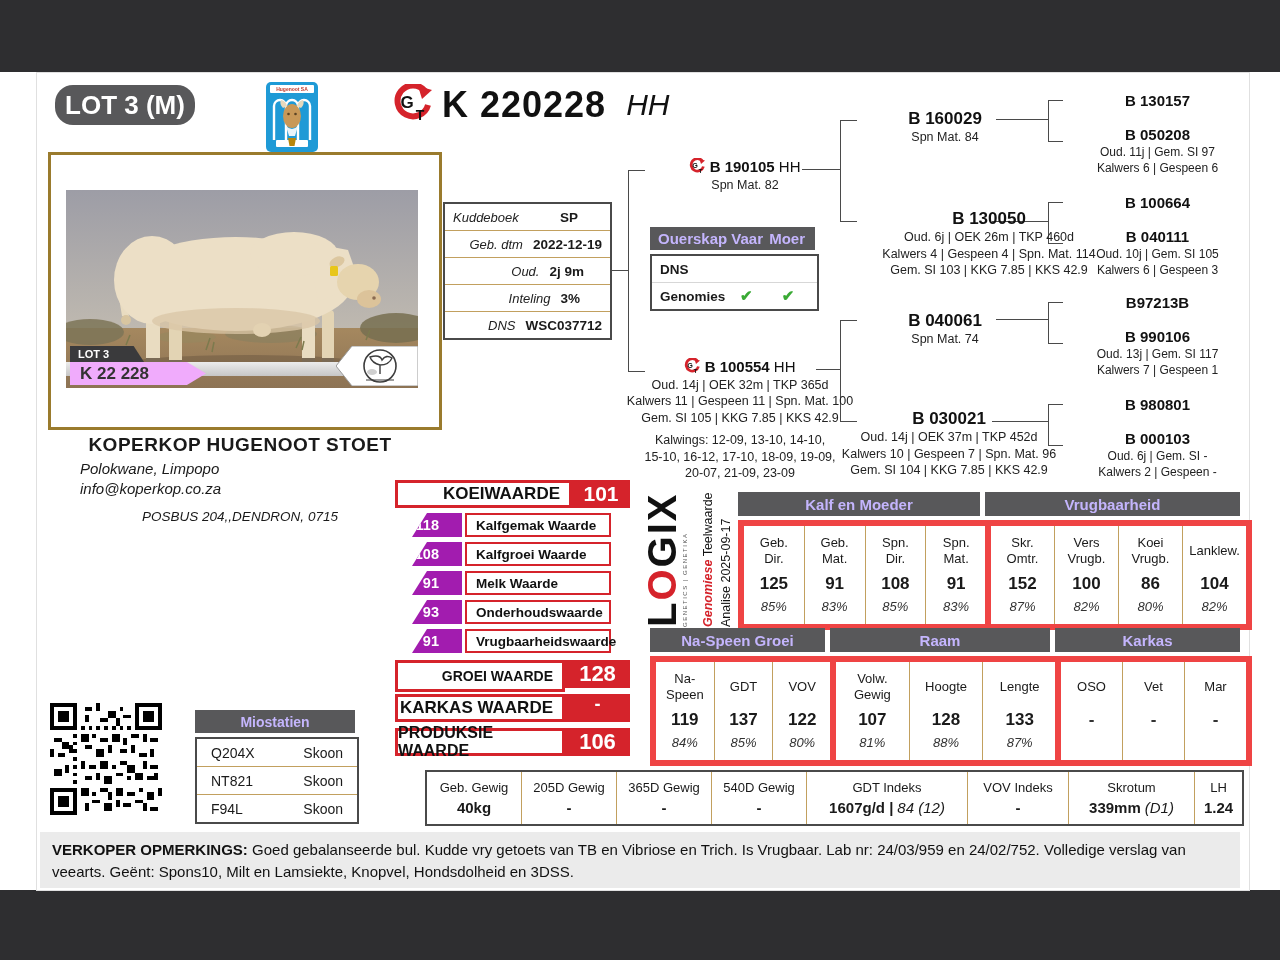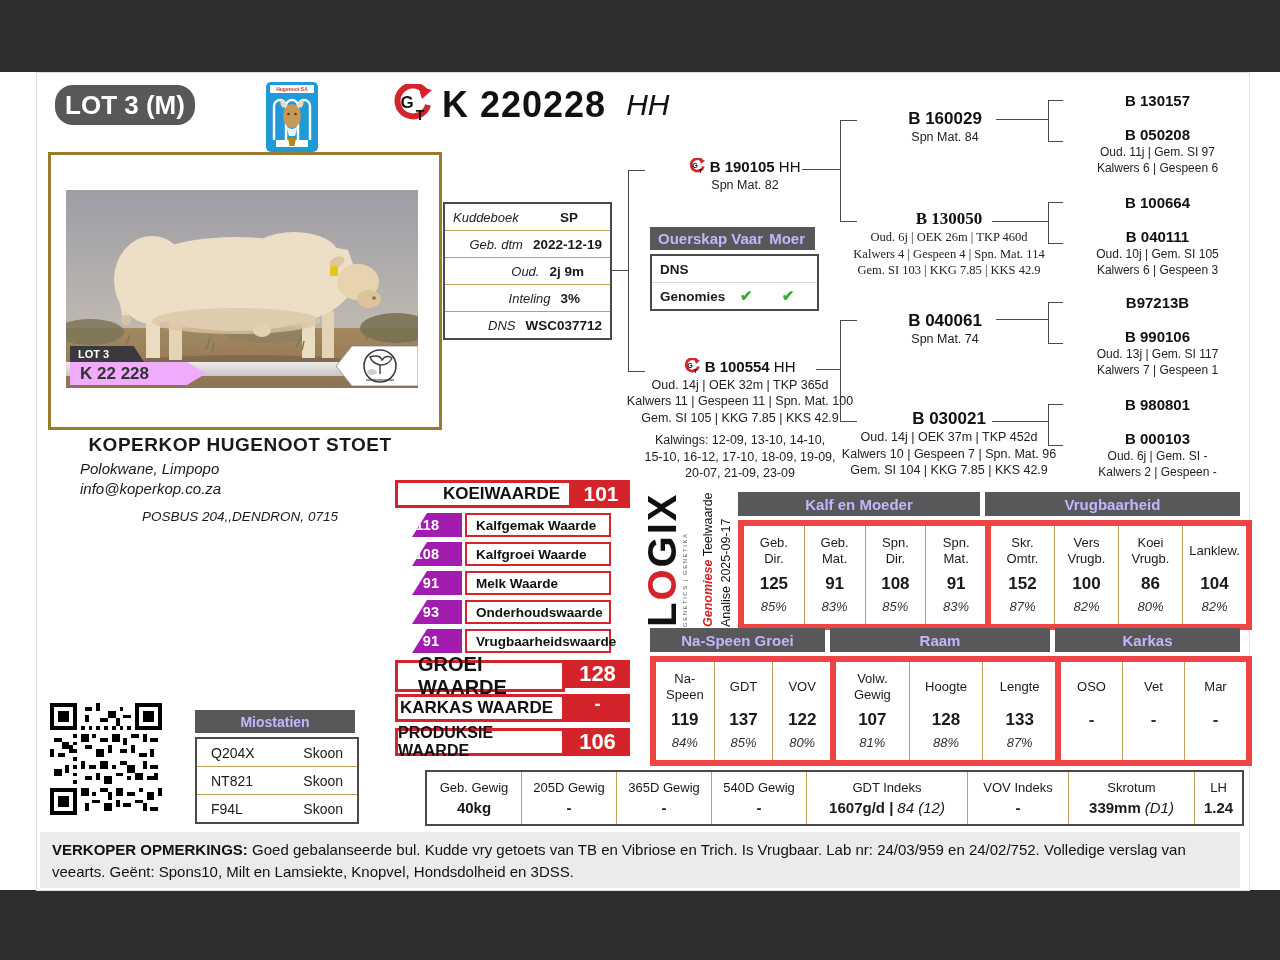--- a/index.html
+++ b/index.html
@@ -294,21 +294,21 @@
       <div>Kalwings: 12-09, 13-10, 14-10,</div>
       <div>15-10, 16-12, 17-10, 18-09, 19-09,</div>
       <div>20-07, 21-09, 23-09</div>
     </div>
   </div>
 
   <div class="ped g2" style="left:845px;top:108px;width:200px;">
     <div class="pid">B 160029</div>
     <div class="pline">Spn Mat. 84</div>
   </div>
-  <div class="ped g2" style="left:832px;top:208px;width:234px;font-family:Liberation Serif, serif;">
+  <div class="ped g2" style="left:872px;top:208px;width:234px;">
     <div class="pid">B 130050</div>
     <div class="pline">Oud. 6j | OEK 26m | TKP 460d</div>
     <div class="pline">Kalwers 4 | Gespeen 4 | Spn. Mat. 114</div>
     <div class="pline">Gem. SI 103 | KKG 7.85 | KKS 42.9</div>
   </div>
   <div class="ped g2" style="left:845px;top:310px;width:200px;">
     <div class="pid">B 040061</div>
     <div class="pline">Spn Mat. 74</div>
   </div>
   <div class="ped g2" style="left:832px;top:408px;width:234px;">
@@ -369,21 +369,21 @@
   </div>
   <div class="subrow" style="left:412px;top:600px;height:24px;">
     <div class="badge">93</div>
     <div class="slbl">Onderhoudswaarde</div>
   </div>
   <div class="subrow" style="left:412px;top:629px;height:24px;">
     <div class="badge">91</div>
     <div class="slbl">Vrugbaarheidswaarde</div>
   </div>
   <div class="redrow" style="left:395px;top:660px;">
-    <div class="lbl" style="width:170px;height:32px;font-size:20px;padding-left:20px;">GROEI WAARDE</div>
+    <div class="lbl" style="width:170px;height:32px;font-size:14px;padding-left:20px;">GROEI WAARDE</div>
     <div class="val" style="width:65px;height:28px;font-size:22px;">128</div>
   </div>
   <div class="redrow" style="left:395px;top:694px;">
     <div class="lbl" style="width:170px;height:28px;font-size:17px;">KARKAS WAARDE</div>
     <div class="val" style="width:65px;height:28px;font-size:18px;align-items:flex-start;">-</div>
   </div>
   <div class="redrow" style="left:395px;top:728px;">
     <div class="lbl" style="width:170px;height:28px;font-size:16px;">PRODUKSIE WAARDE</div>
     <div class="val" style="width:65px;height:28px;font-size:22px;">106</div>
   </div>

